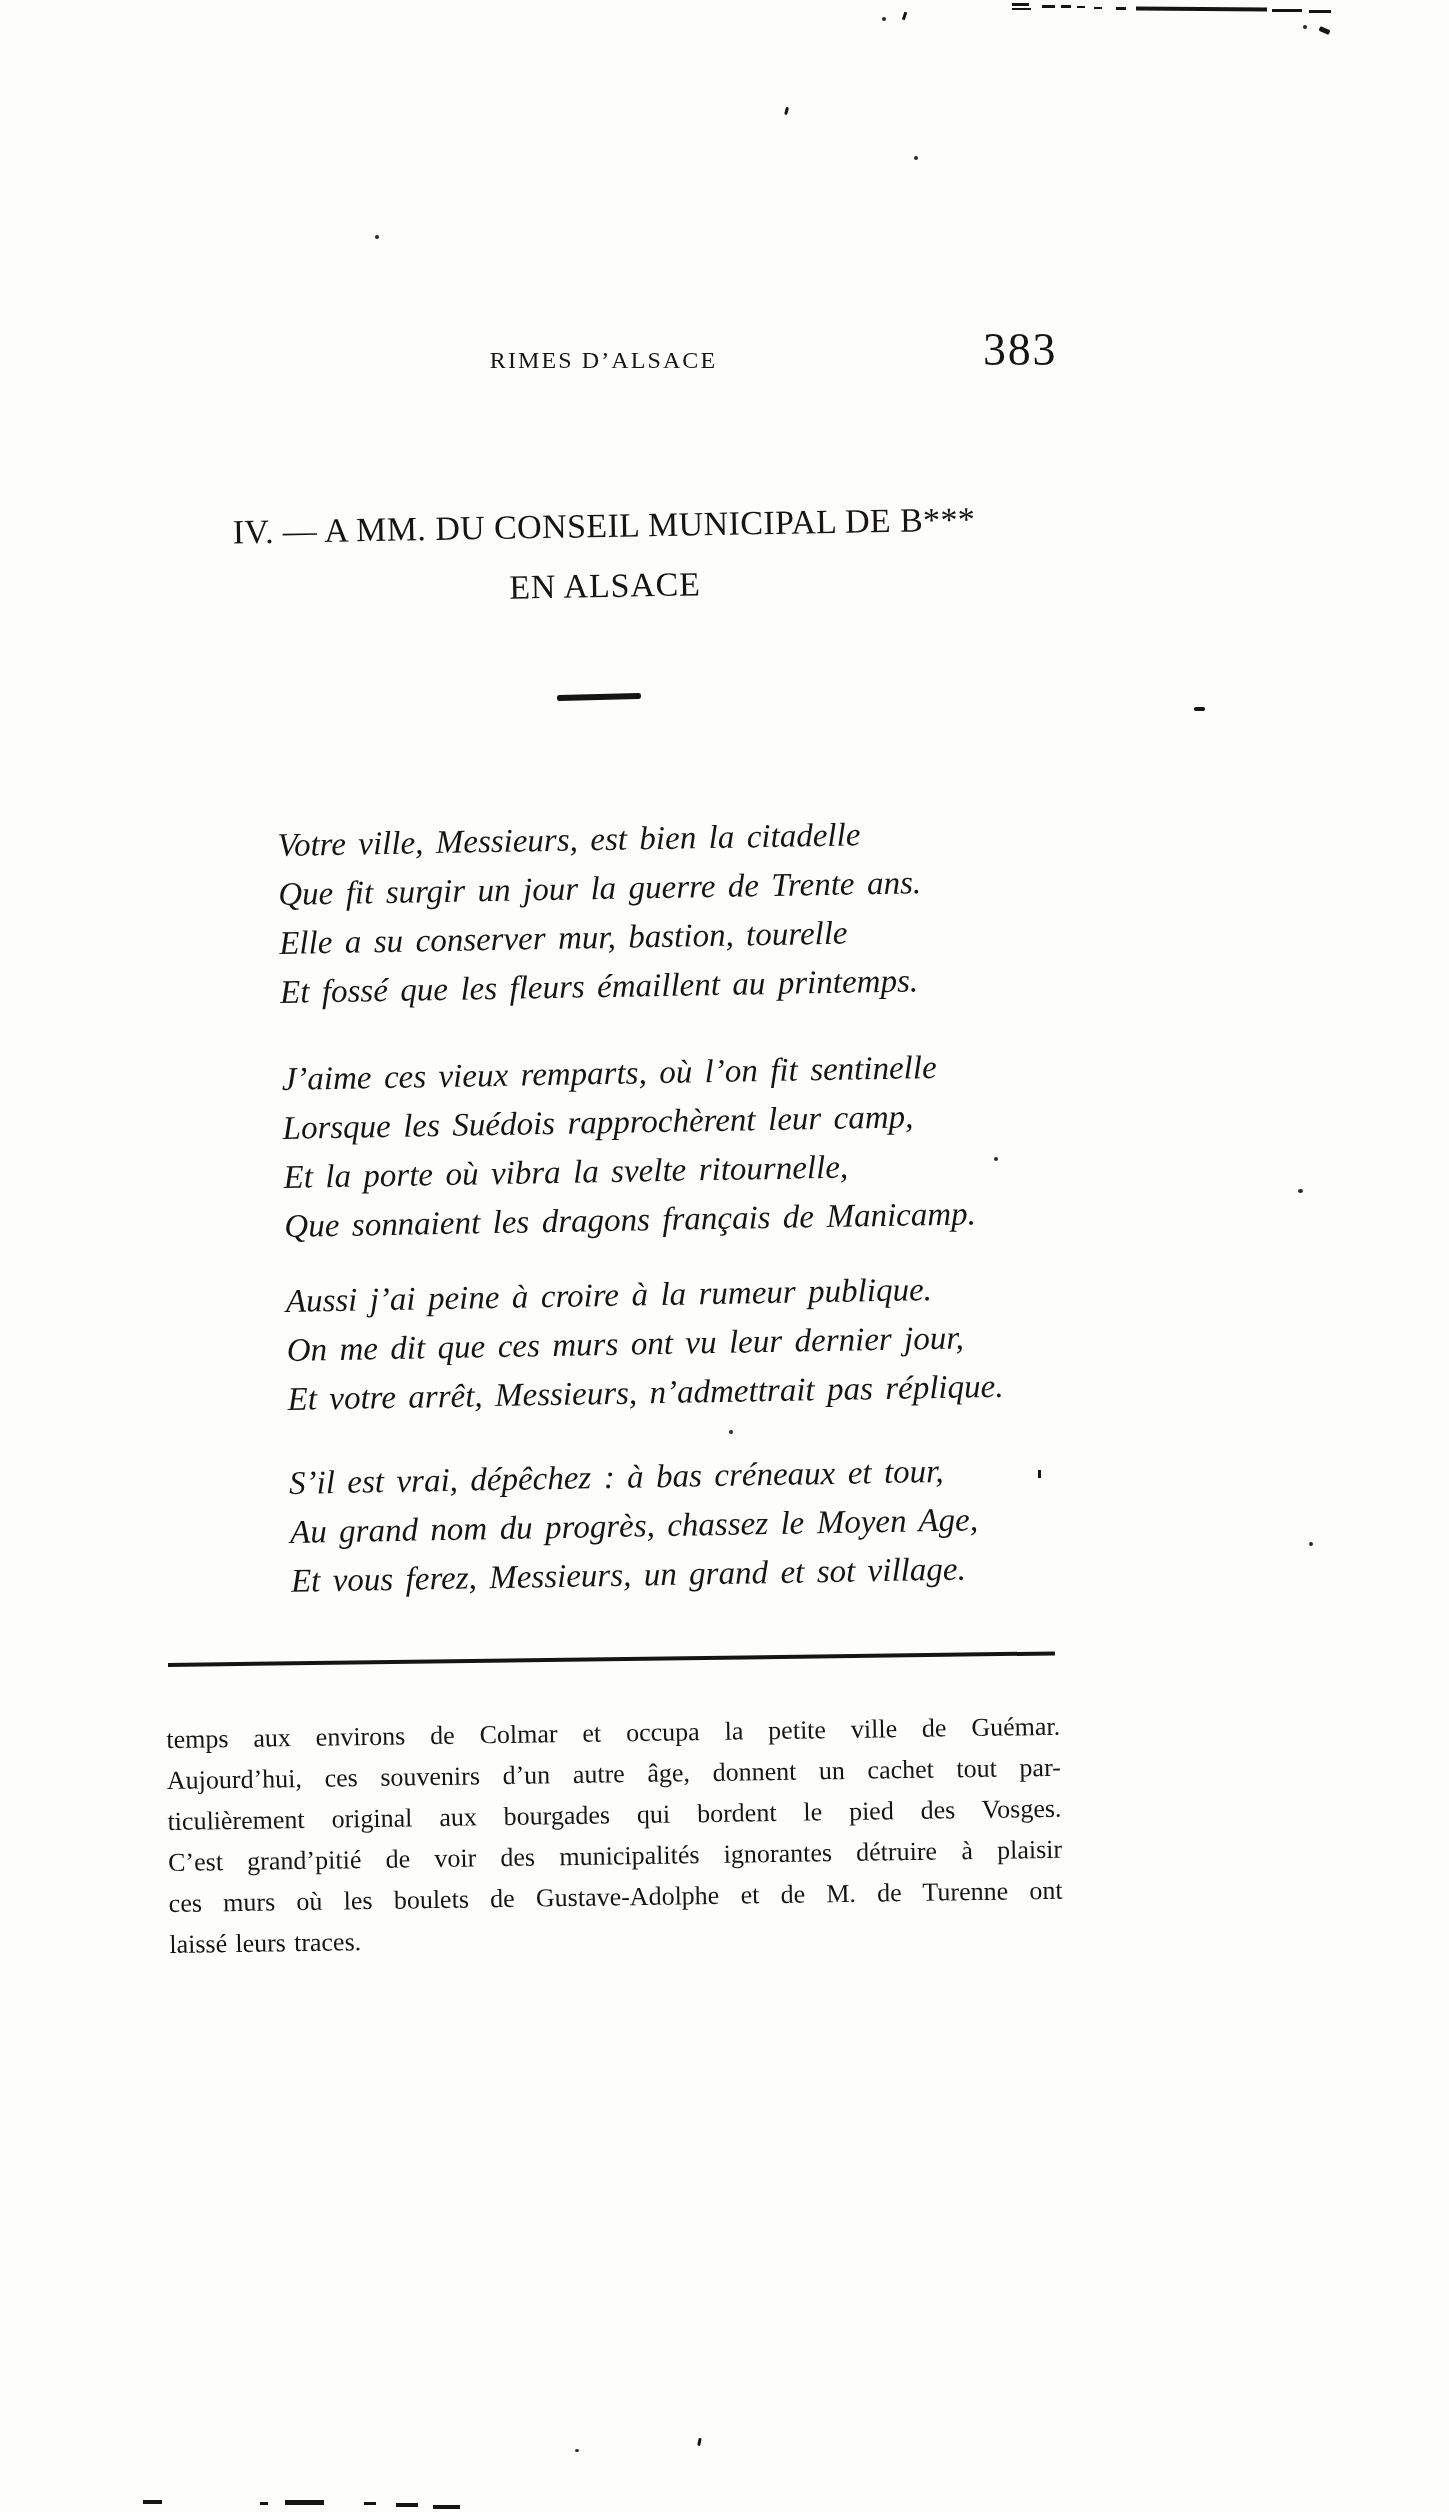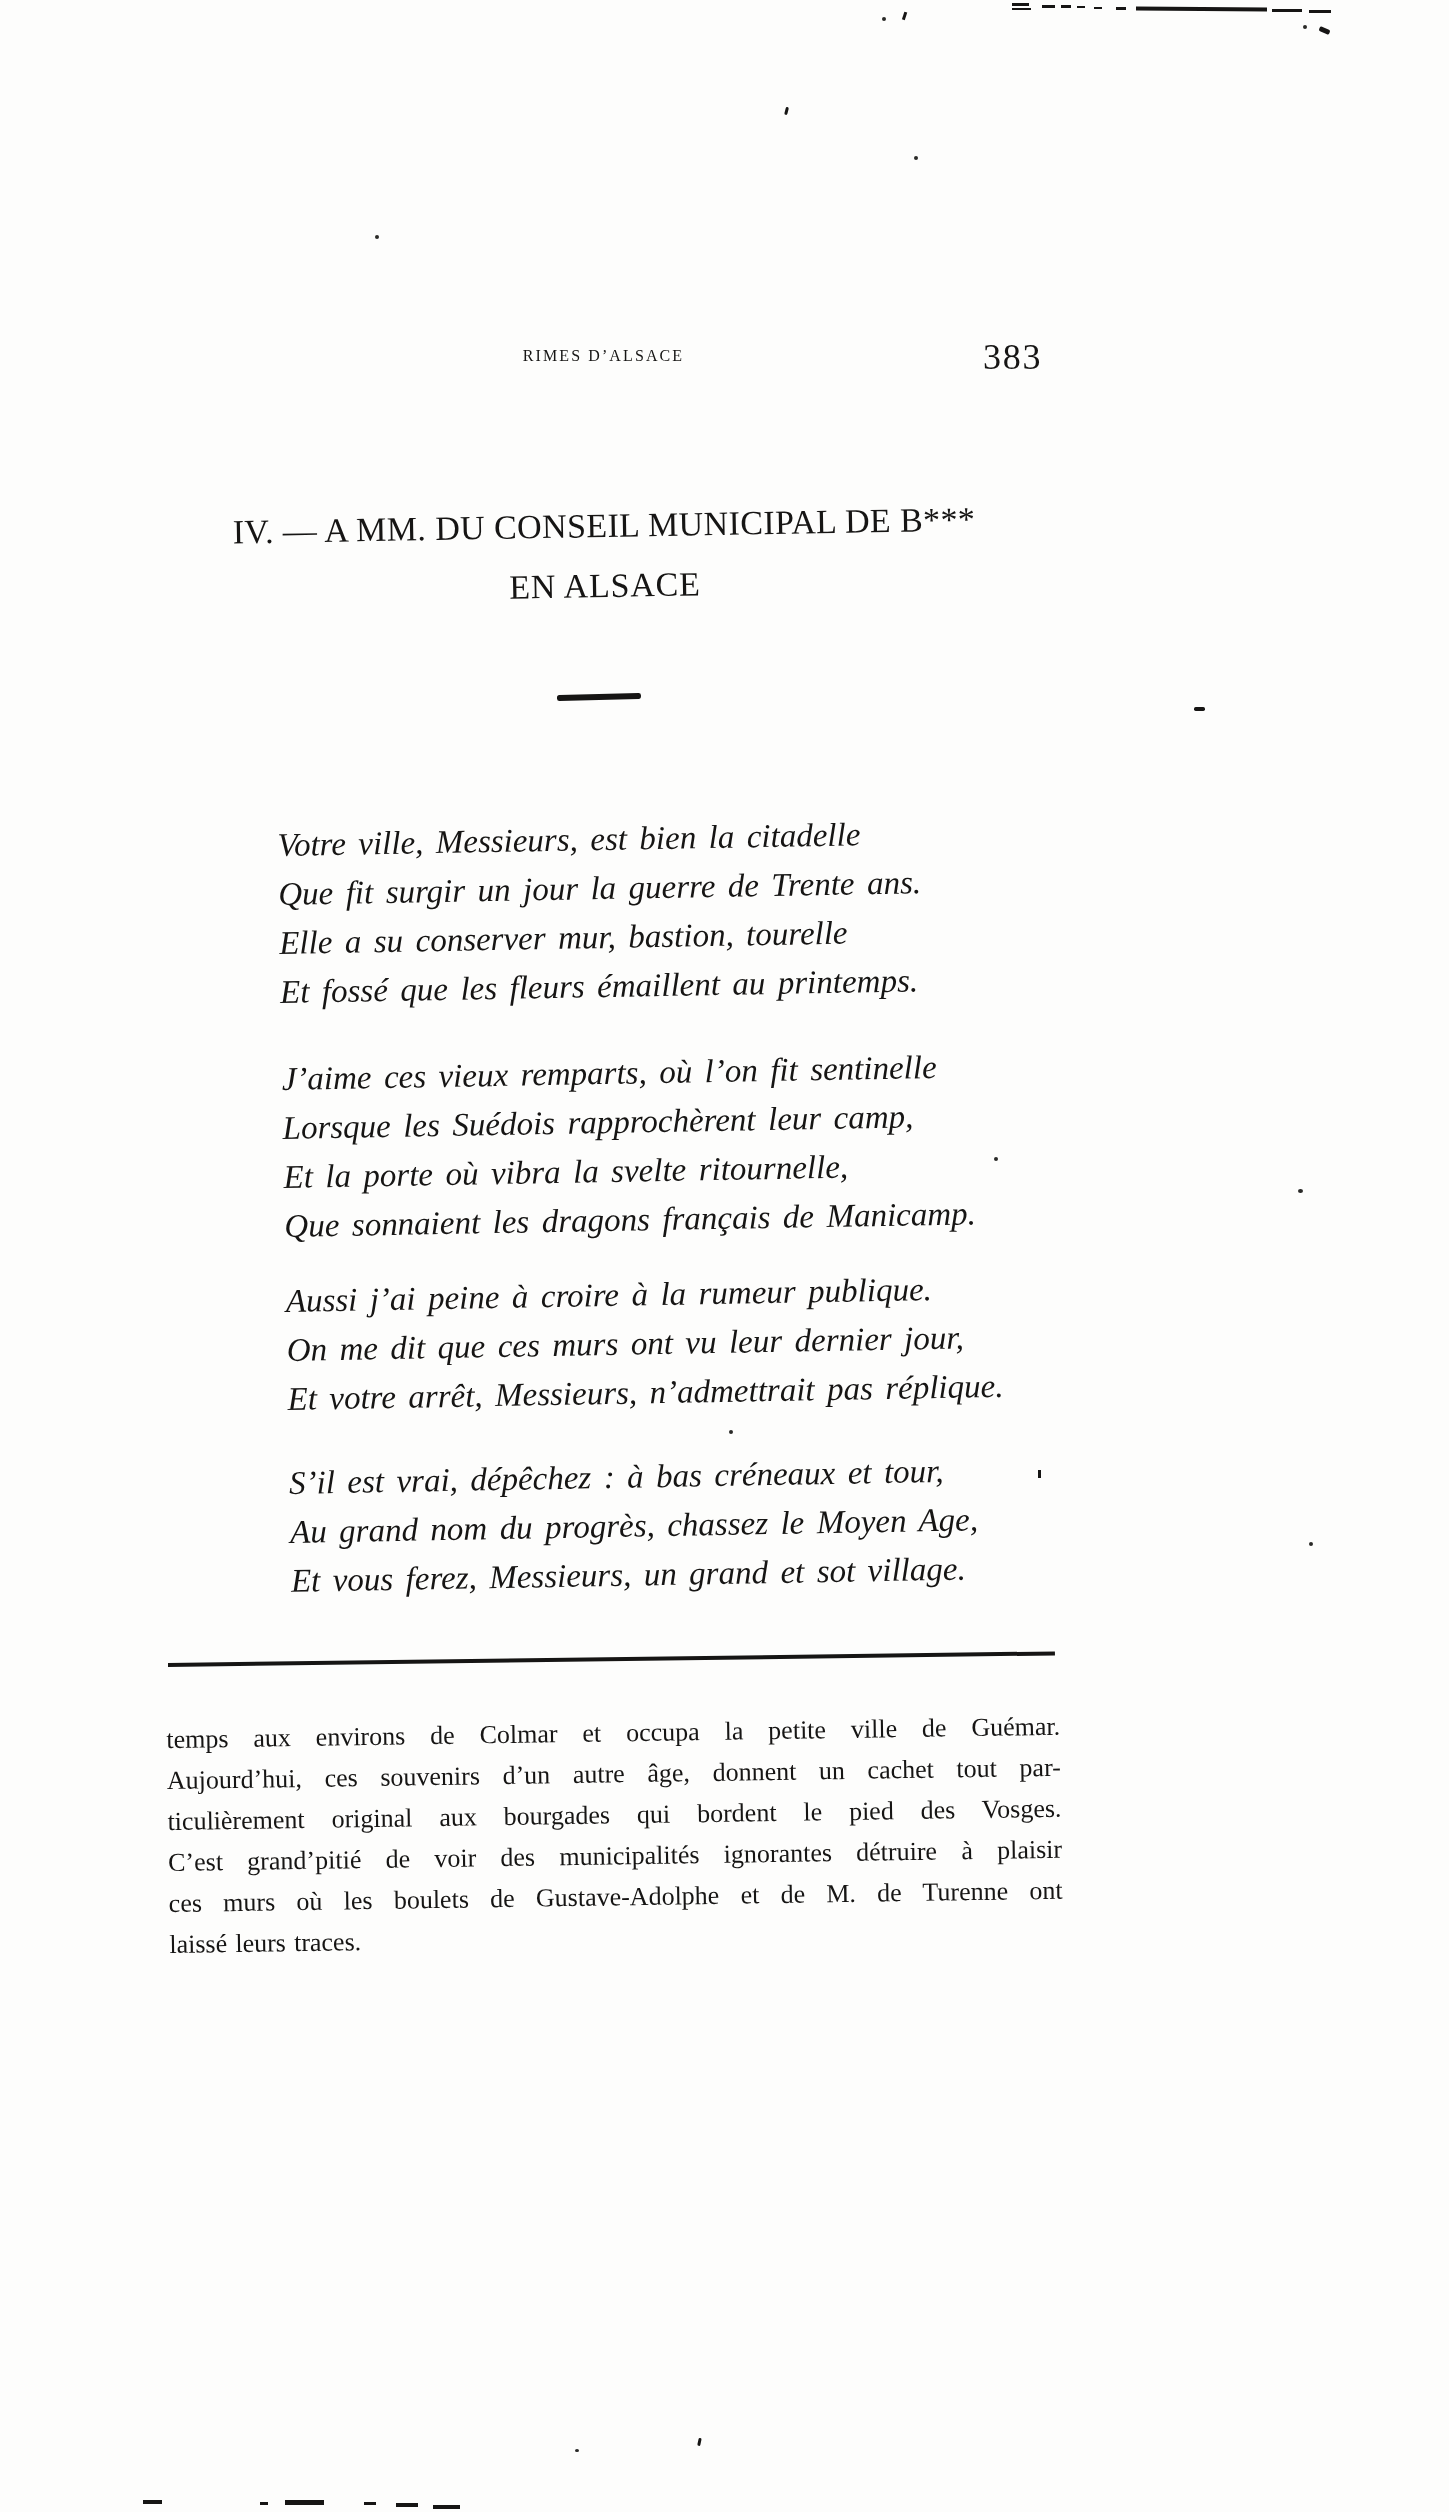--- a/index.html
+++ b/index.html
@@ -9,28 +9,28 @@
     height: 2512px;
     background: #fdfdfc;
     color: #161514;
     font-family: "Liberation Serif", "DejaVu Serif", serif;
     overflow: hidden;
   }
   .running-title {
     position: absolute;
     left: 352px; top: 347px; width: 503px;
     text-align: center;
-    font-size: 16px;
+    font-size: 24px;
     letter-spacing: 2.1px;
     white-space: nowrap;
   }
   .page-number {
     position: absolute;
-    left: 983px; top: 336px;
-    font-size: 36px;
+    left: 983px; top: 323px;
+    font-size: 46px;
     letter-spacing: 1.7px;
   }
   .title-block {
     position: absolute;
     left: 96px; top: 507px; width: 1017px;
     text-align: center;
     transform: rotate(-1deg);
   }
   .title-line1 {
     font-size: 34px;

